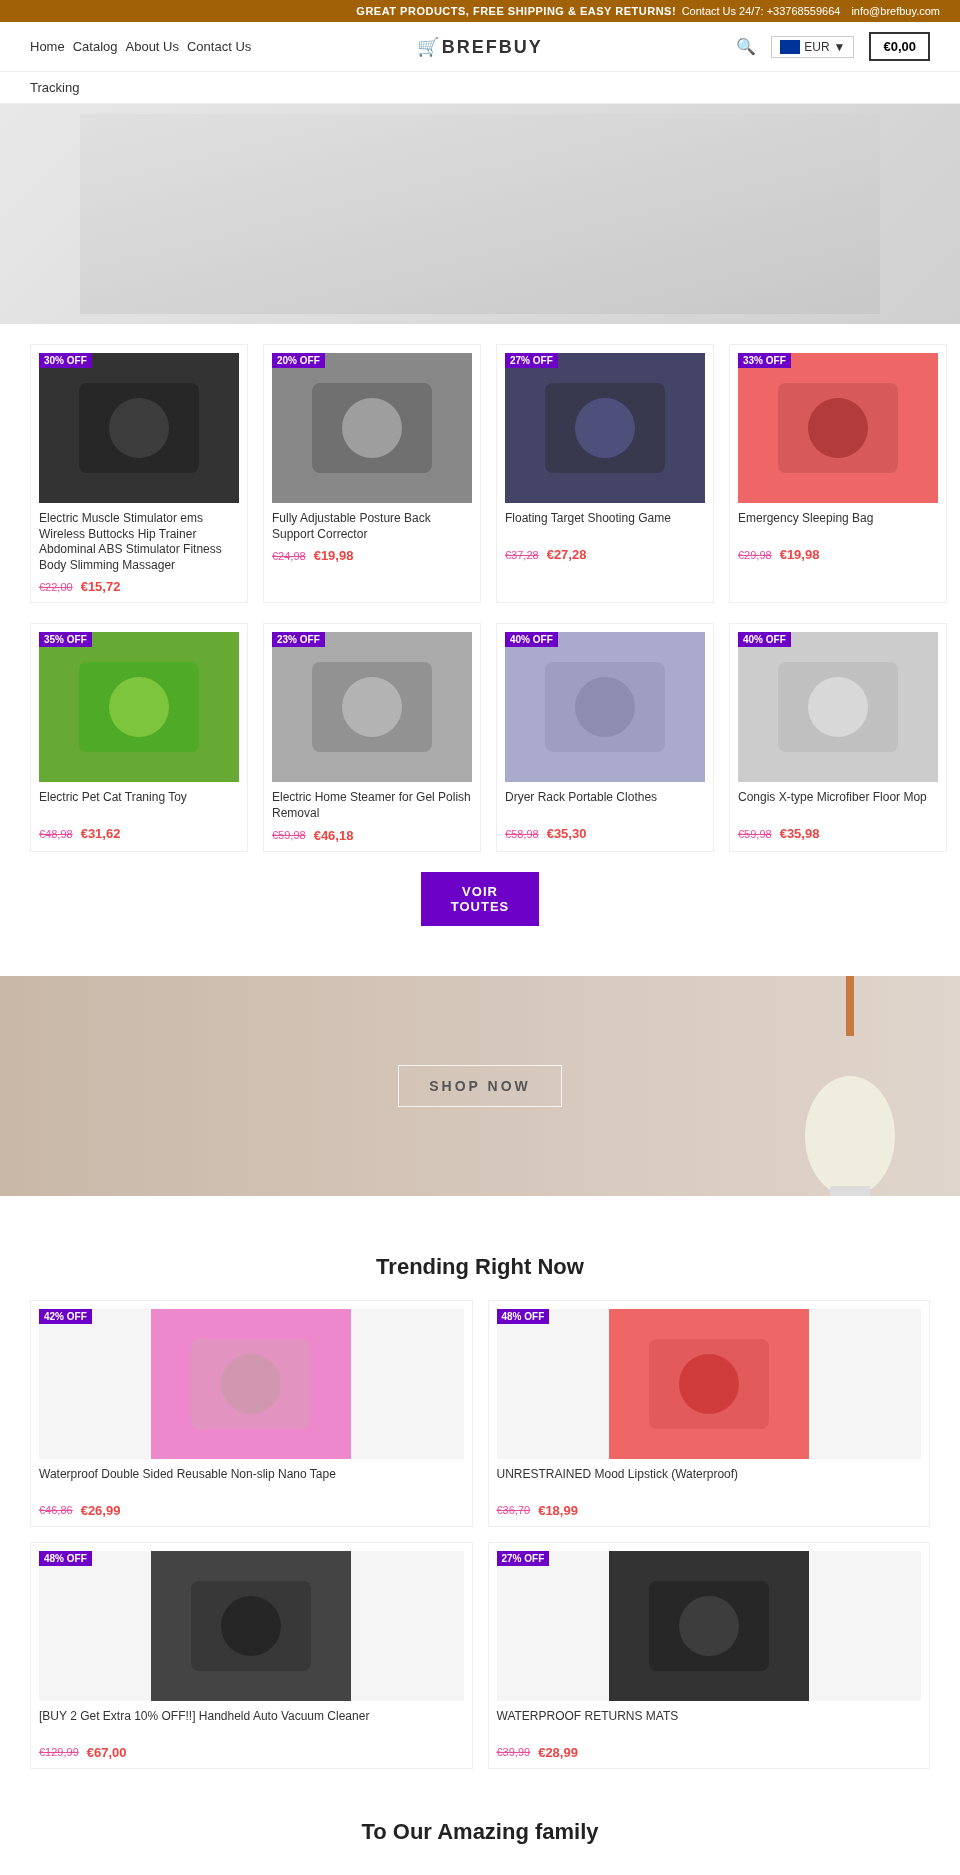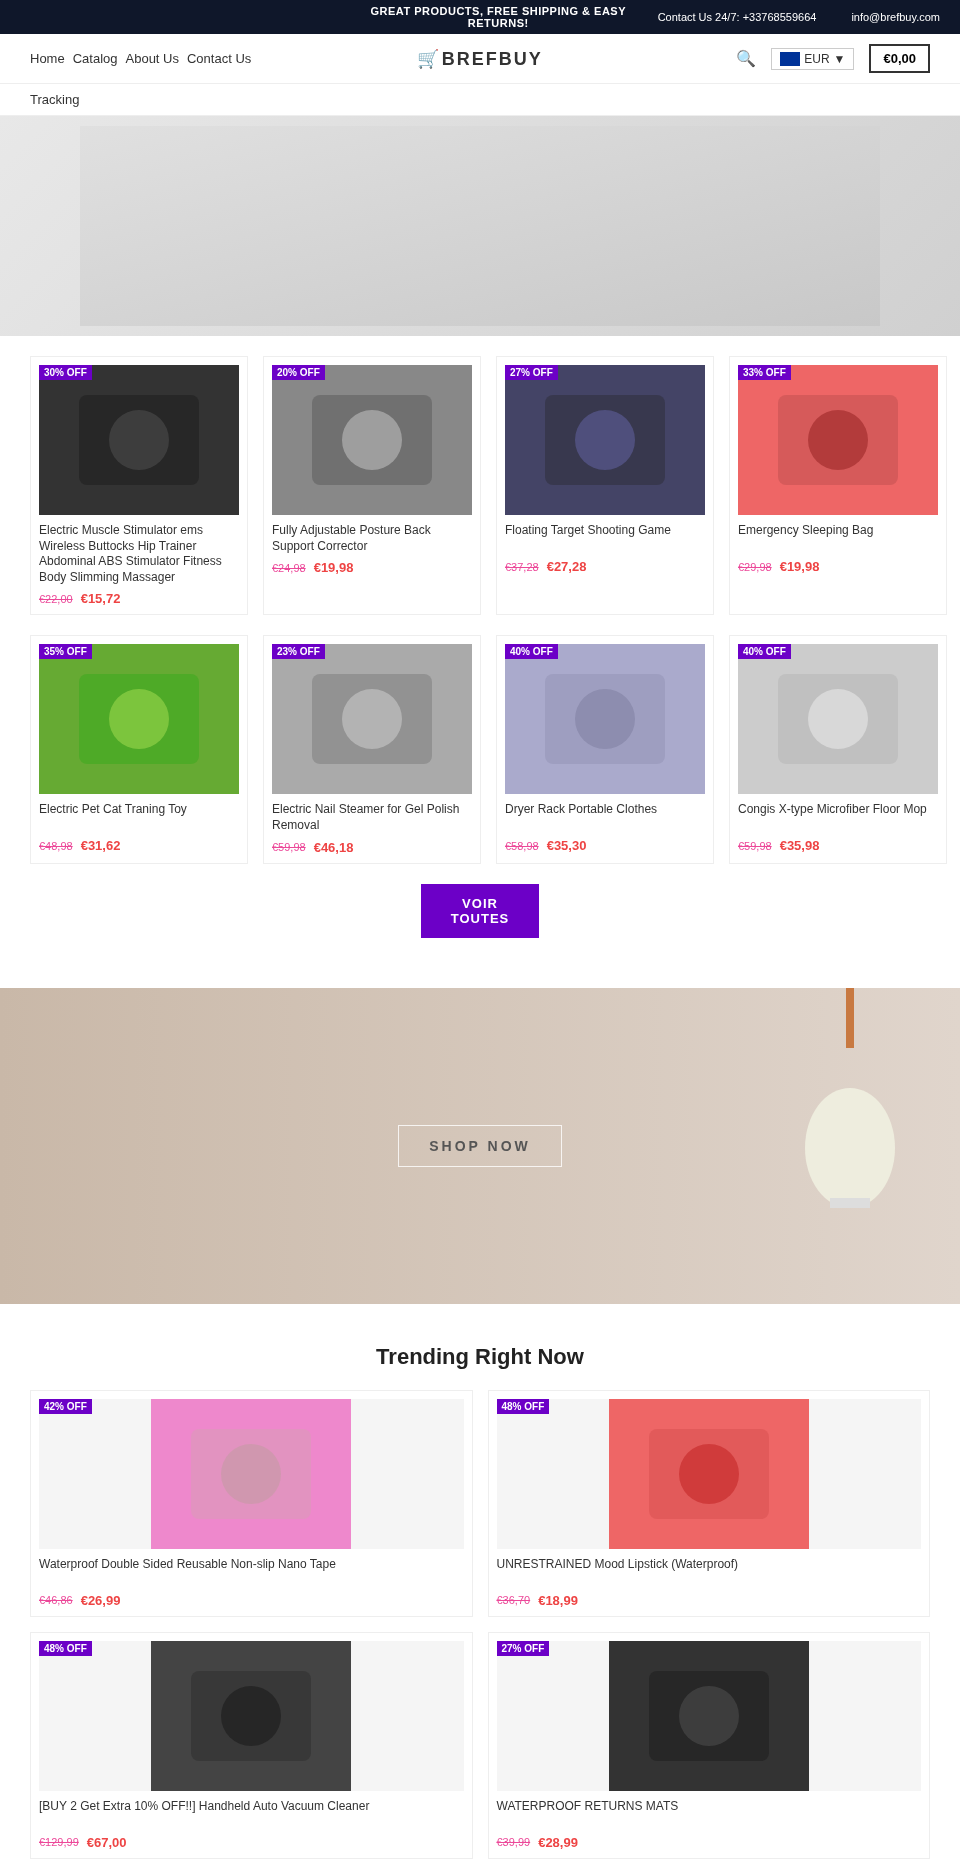--- a/index.html
+++ b/index.html
@@ -1,29 +1,29 @@
 <!DOCTYPE html>
 <html><head>
   <meta charset="utf-8">
   <style>
     * { box-sizing: border-box; margin: 0; padding: 0; }
     body { font-family: Arial, sans-serif; font-size: 13px; color: #333; background: #fff; width: 960px; }
 
     
     .top-bar {
-      background: #0f172a;
+      background: #a16207;
       color: #fff;
       font-size: 11px;
       padding: 5px 20px;
       display: flex;
       justify-content: space-between;
       align-items: center;
     }
     .top-bar-center { text-align: center; flex: 1; font-weight: bold; letter-spacing: 0.5px; }
-    .top-bar-right { display: flex; gap: 35px; font-size: 11px; }
+    .top-bar-right { display: flex; gap: 11px; font-size: 11px; }
 
     
     .nav-bar {
       display: flex;
       align-items: center;
       padding: 10px 30px;
       border-bottom: 1px solid #eee;
       position: relative;
     }
     .nav-links { display: flex; gap: 8px; align-items: center; justify-content: center; }
@@ -134,27 +134,27 @@
       padding: 12px 30px;
       font-size: 13px;
       font-weight: bold;
       cursor: pointer;
       letter-spacing: 1px;
     }
 
     
     .shop-now-banner {
       width: 100%;
-      height: 316px;
+      height: 220px;
       background: linear-gradient(to right, #c9b8a8, #e0d5cc);
       display: flex;
       align-items: center;
       justify-content: center;
       position: relative;
-      margin-bottom: 20px;
+      margin-bottom: 38px;
     }
     .shop-now-inner {
       border: 1px solid rgba(255,255,255,0.8);
       padding: 12px 30px;
       color: #555;
       font-size: 14px;
       letter-spacing: 3px;
       font-weight: bold;
       cursor: pointer;
     }
@@ -323,21 +323,21 @@
       </div>
       <div class="product-card">
         <div class="product-badge">23% OFF</div>
         <div class="product-img-area">
           <svg width="200" height="150" viewBox="0 0 200 150" xmlns="http://www.w3.org/2000/svg">
     <rect width="200" height="150" fill="#aaa"></rect>
     <rect x="40" y="30" width="120" height="90" rx="8" fill="#888" opacity="0.7"></rect>
     <circle cx="100" cy="75" r="30" fill="#bbb" opacity="0.8"></circle>
   </svg>
         </div>
-        <div class="product-name">Electric Nail Steamer for Gel Polish Removal</div>
+        <div class="product-name">Electric Home Steamer for Gel Polish Removal</div>
         <div class="product-prices">
           <span class="price-original">€59,98</span>
           <span class="price-sale">€46,18</span>
         </div>
       </div>
       <div class="product-card">
         <div class="product-badge">40% OFF</div>
         <div class="product-img-area">
           <svg width="200" height="150" viewBox="0 0 200 150" xmlns="http://www.w3.org/2000/svg">
     <rect width="200" height="150" fill="#aac"></rect>

